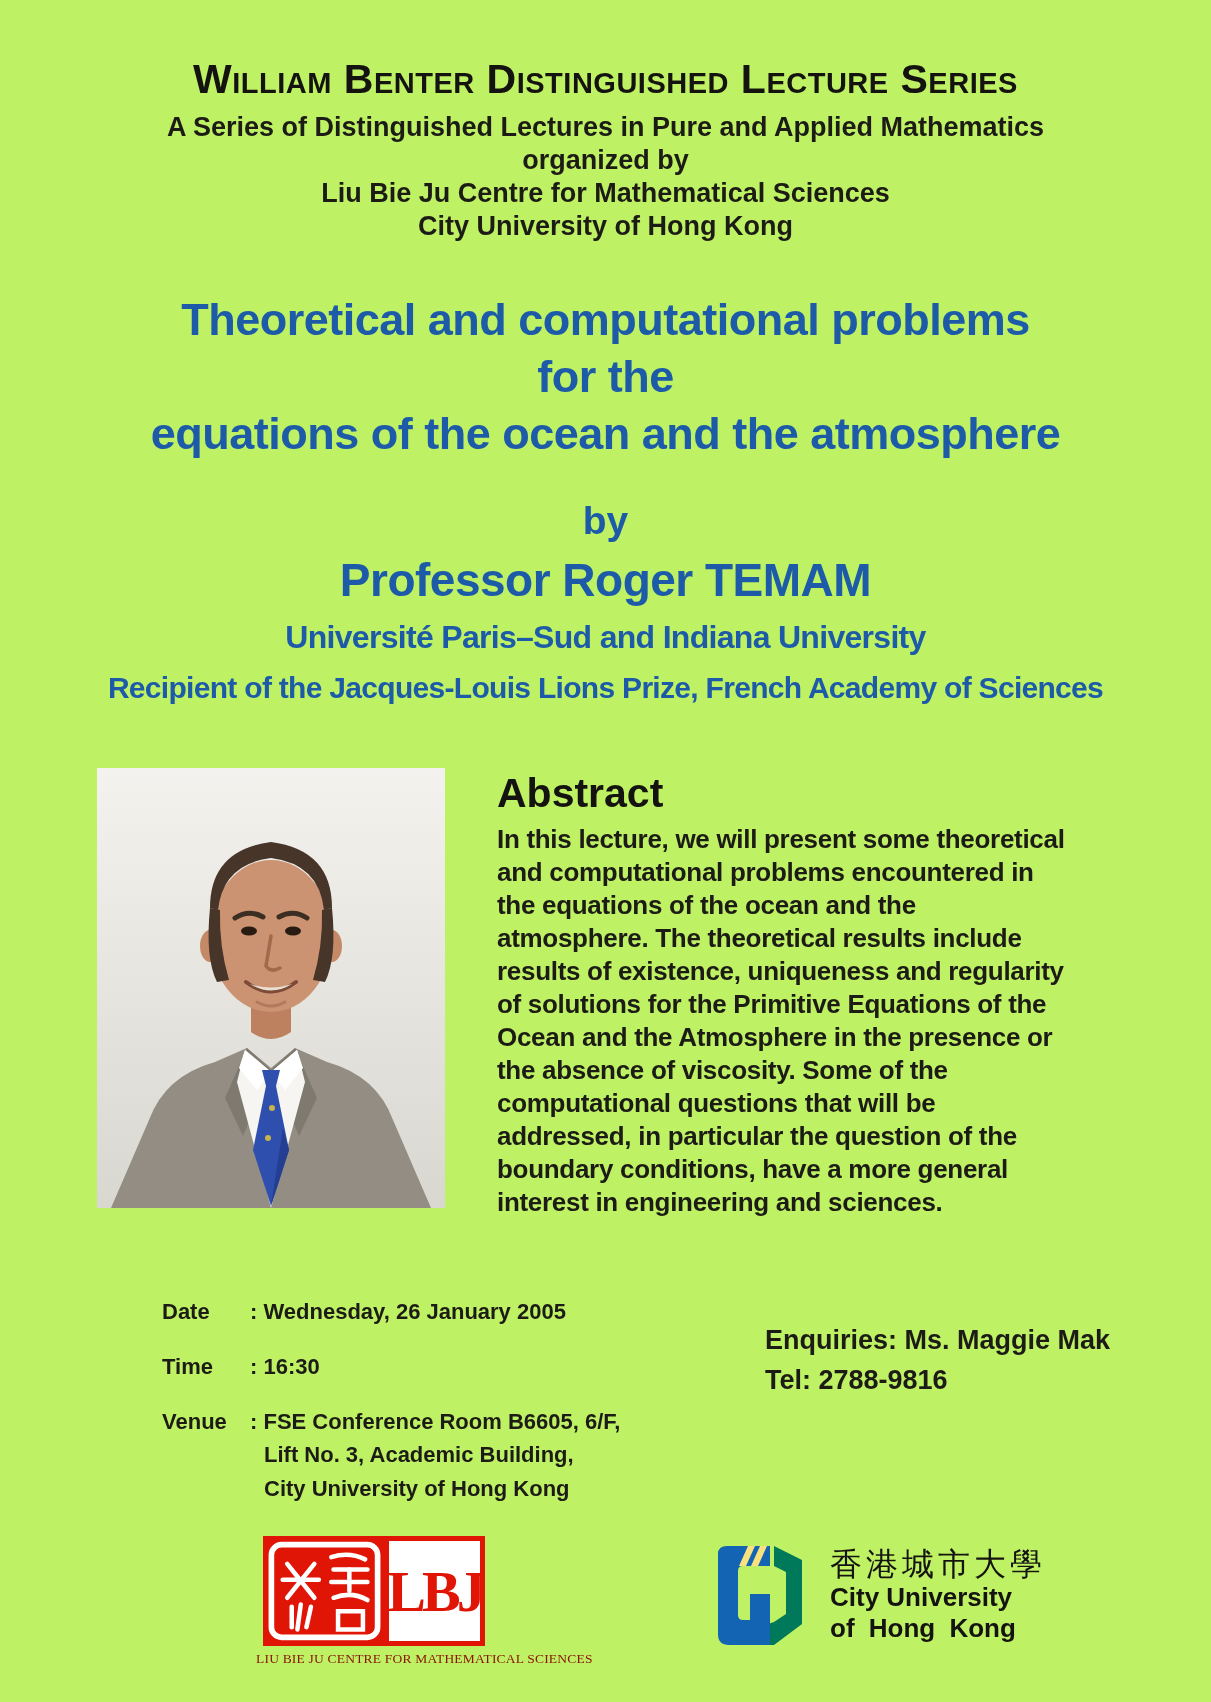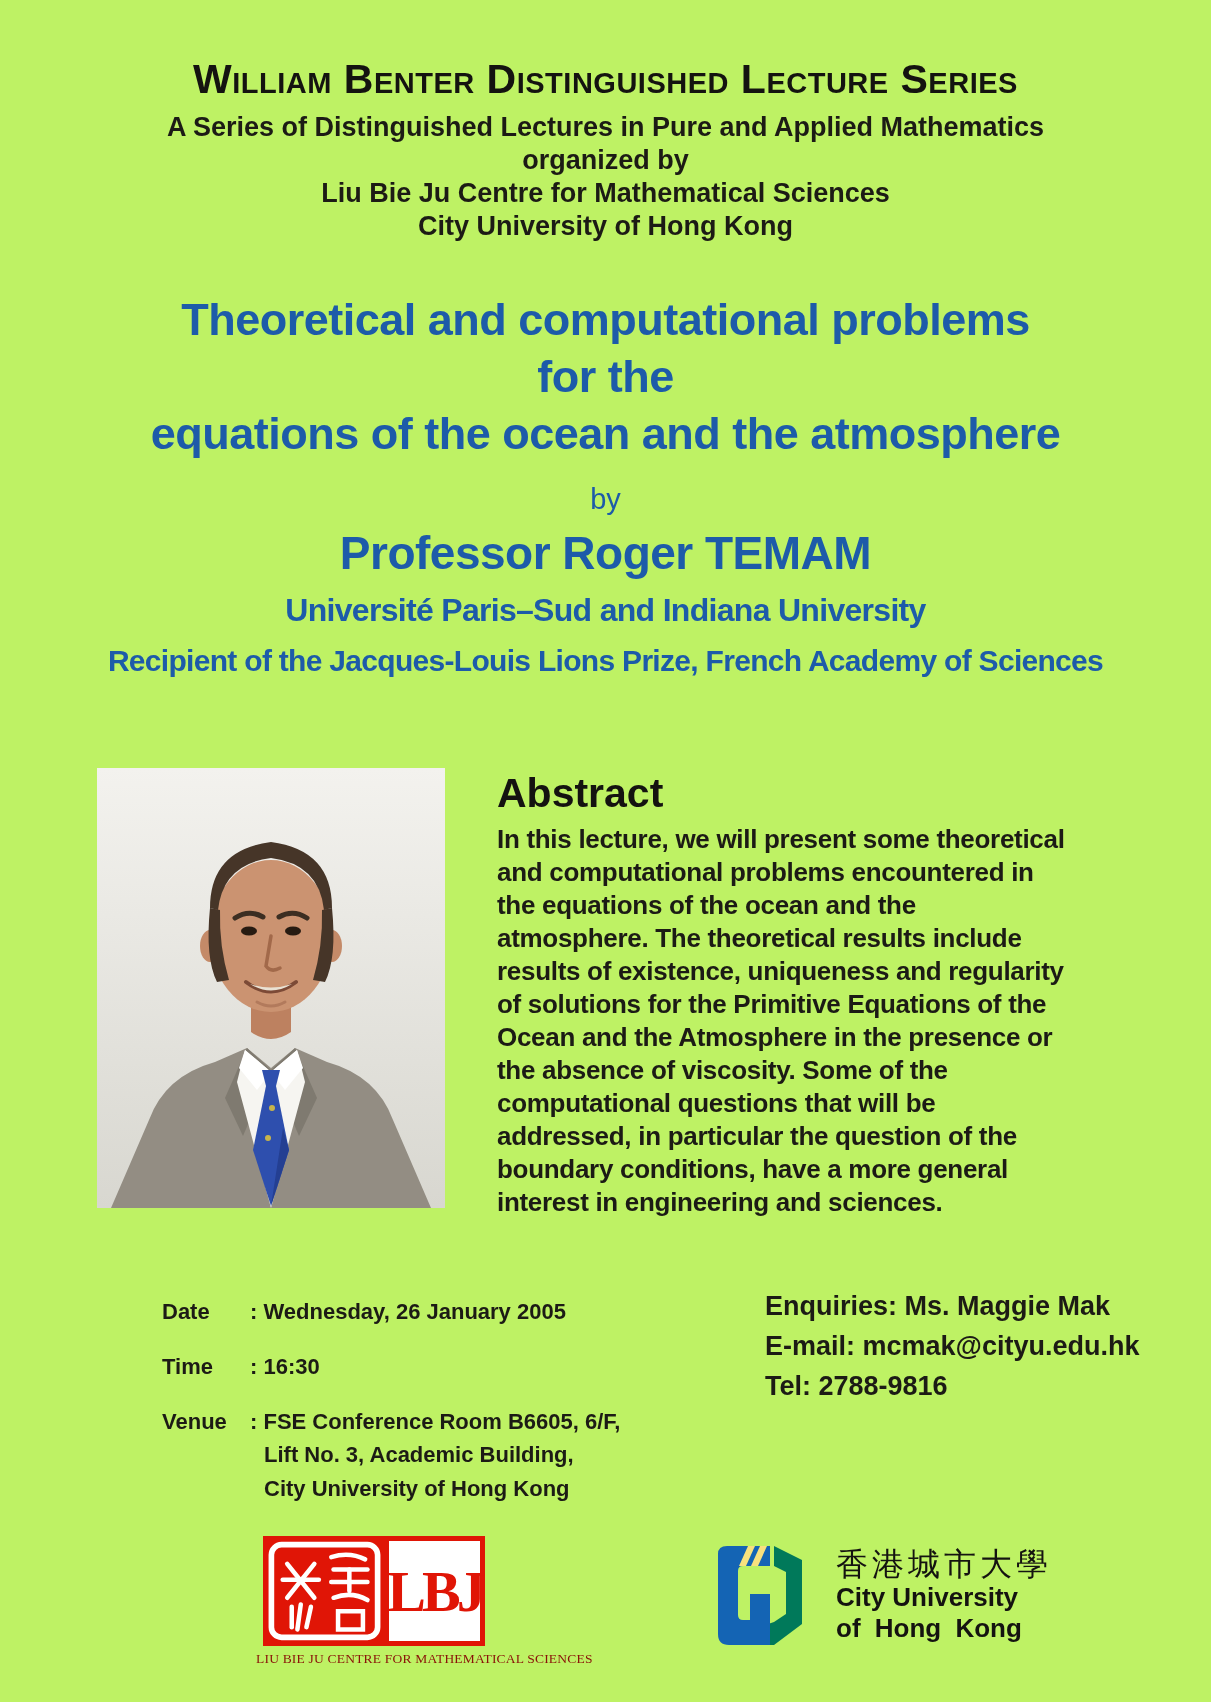--- a/index.html
+++ b/index.html
@@ -29,21 +29,21 @@
     color:#1c1b15;
   }
   
   .title-block{ text-align:center; margin-top:48px; color:#1D5BA9; }
   .lecture-title{
     font-weight:bold;
     font-size:45px;
     line-height:57px;
     letter-spacing:-0.5px;
   }
-  .by-label{ font-weight:normal; font-size:29px; margin-top:21px; }
+  .by-label{ font-weight:bold; font-size:39px; margin-top:37px; }
   .speaker-name{ font-weight:bold; font-size:46px; margin-top:10px; letter-spacing:-0.5px;}
   .affiliation{ font-weight:bold; font-size:32px; margin-top:12px; letter-spacing:-0.7px;}
   .award{ font-weight:bold; font-size:30px; margin-top:15px; letter-spacing:-0.7px;}
   
   .abs{ position:absolute; }
   .photo-frame{
     left:97px; top:768px; width:348px; height:440px;
     background:#e9e8e2;
   }
   .abstract-block{ left:497px; top:770px; width:575px; }
@@ -59,21 +59,21 @@
   .details-block{
     left:162px; top:1298px;
     display:grid;
     grid-template-columns:88px auto;
     row-gap:27px;
     font-weight:bold;
     font-size:22px;
     line-height:28px;
   }
   .venue-extra{ padding-left:14px; line-height:31px; margin-top:3px; }
-  .contact-block{ left:765px; top:1292px; font-weight:bold; font-size:27px; line-height:28px; }
+  .contact-block{ left:765px; top:1326px; font-weight:bold; font-size:27px; line-height:28px; }
   .contact-block > div{ margin-bottom:12px; }
   
   .lbj-wrap{ left:256px; top:1536px; width:236px; text-align:center; }
   .lbj-box{
     margin:0 auto;
     width:212px; height:100px;
     background:#E01506;
     display:flex; gap:8px; padding:5px;
     box-sizing:content-box;
   }
@@ -90,21 +90,21 @@
     color:#E01506;
   }
   .lbj-caption{
     margin-top:5px;
     font-family:"Liberation Serif", serif;
     font-size:13.5px;
     letter-spacing:0.2px;
     color:#8a1208;
     white-space:nowrap;
   }
-  .cityu-wrap{ left:688px; top:1538px; display:flex; gap:30px; align-items:flex-start; }
+  .cityu-wrap{ left:688px; top:1538px; display:flex; gap:24px; align-items:flex-start; }
   .cityu-mark{ width:118px; height:114px; }
   .cityu-text{ padding-top:8px; color:#141310; }
   .cityu-cn{ font-size:32px; letter-spacing:4px; line-height:36px; }
   .cityu-en{ font-weight:bold; font-size:26px; line-height:31px; }
   .cityu-en2{ font-weight:bold; font-size:26px; line-height:31px; word-spacing:7px; }
 </style>
 </head>
 <body>
 
 <div class="poster">
@@ -191,21 +191,20 @@
     <div>Venue</div>
     <div>
       <div>: FSE Conference Room B6605, 6/F,</div>
       <div class="venue-extra">Lift No. 3, Academic Building,</div>
       <div class="venue-extra">City University of Hong Kong</div>
     </div>
   </div>
 
   <div class="abs contact-block">
     <div>Enquiries: Ms. Maggie Mak</div>
-    <div>E-mail: mcmak@cityu.edu.hk</div>
     <div>Tel: 2788-9816</div>
   </div>
 
   <div class="abs lbj-wrap">
     <div class="lbj-box">
       <svg class="lbj-seal" viewBox="0 0 100 88">
         <rect x="3" y="3" width="94" height="82" rx="9" fill="none" stroke="#ffffff" stroke-width="5"></rect>
         <g stroke="#ffffff" stroke-width="4" fill="none" stroke-linecap="round">
           <path d="M17 20 L41 50"></path>
           <path d="M41 20 L17 50"></path>

